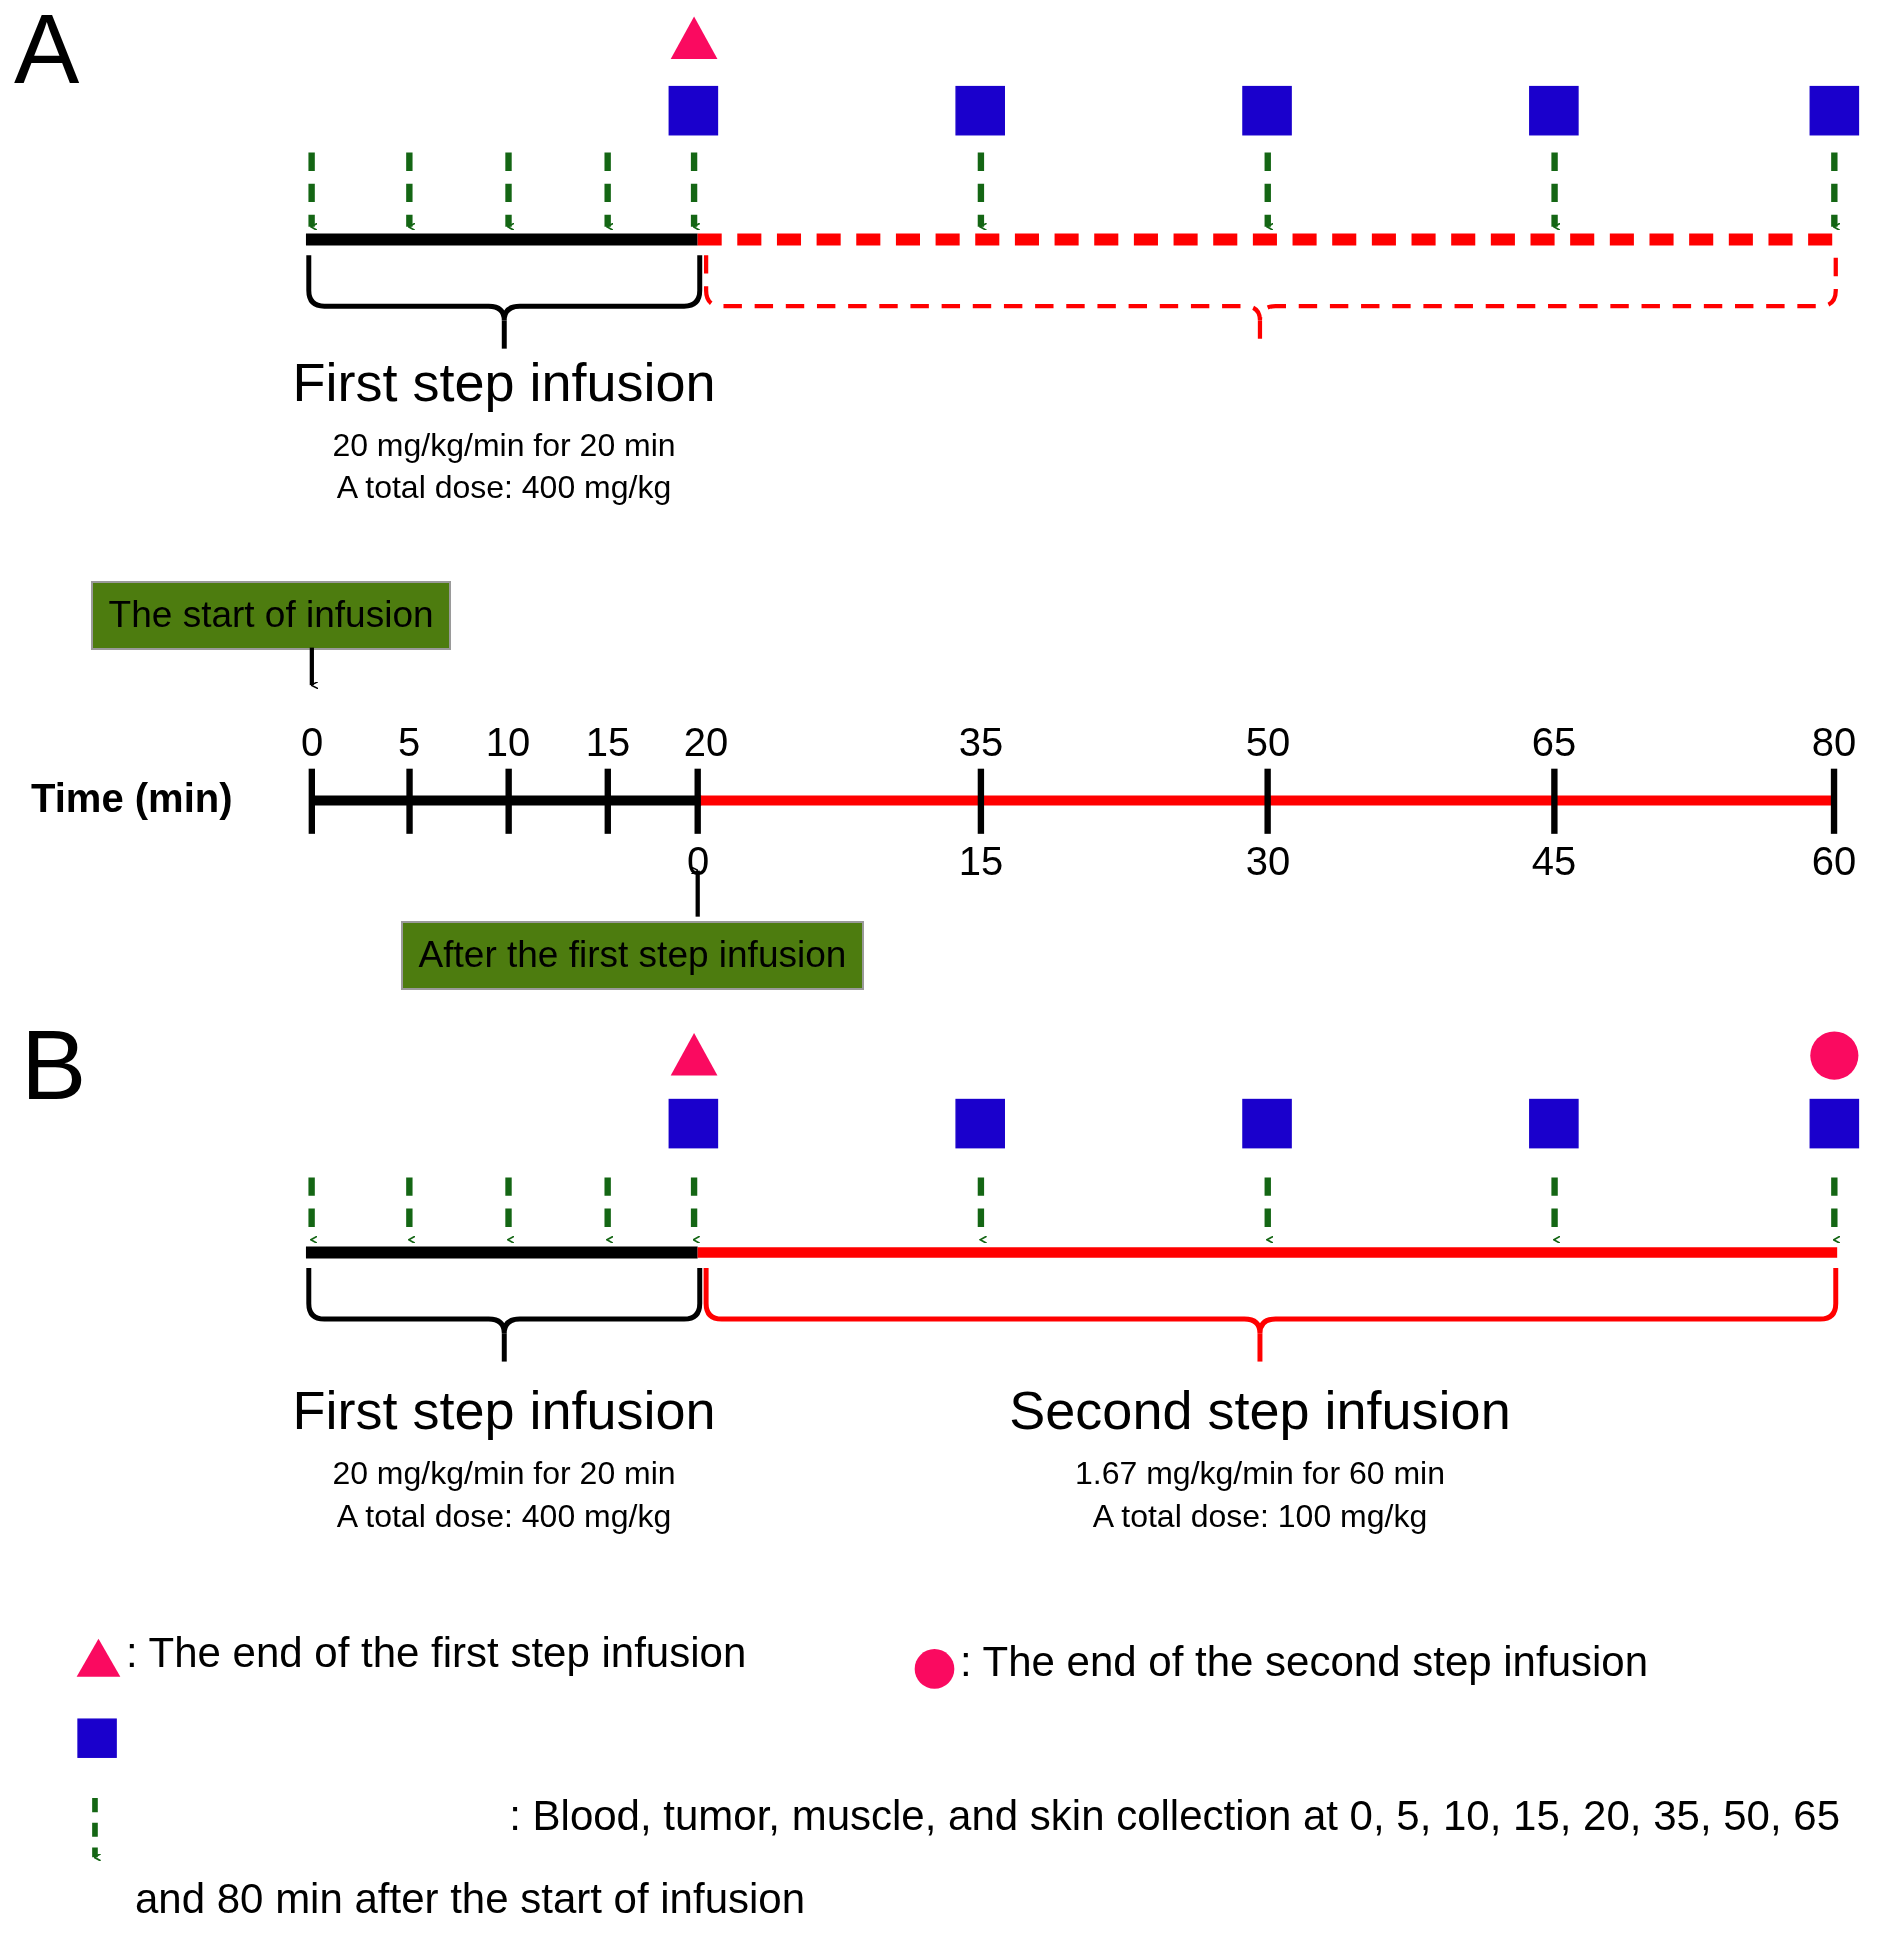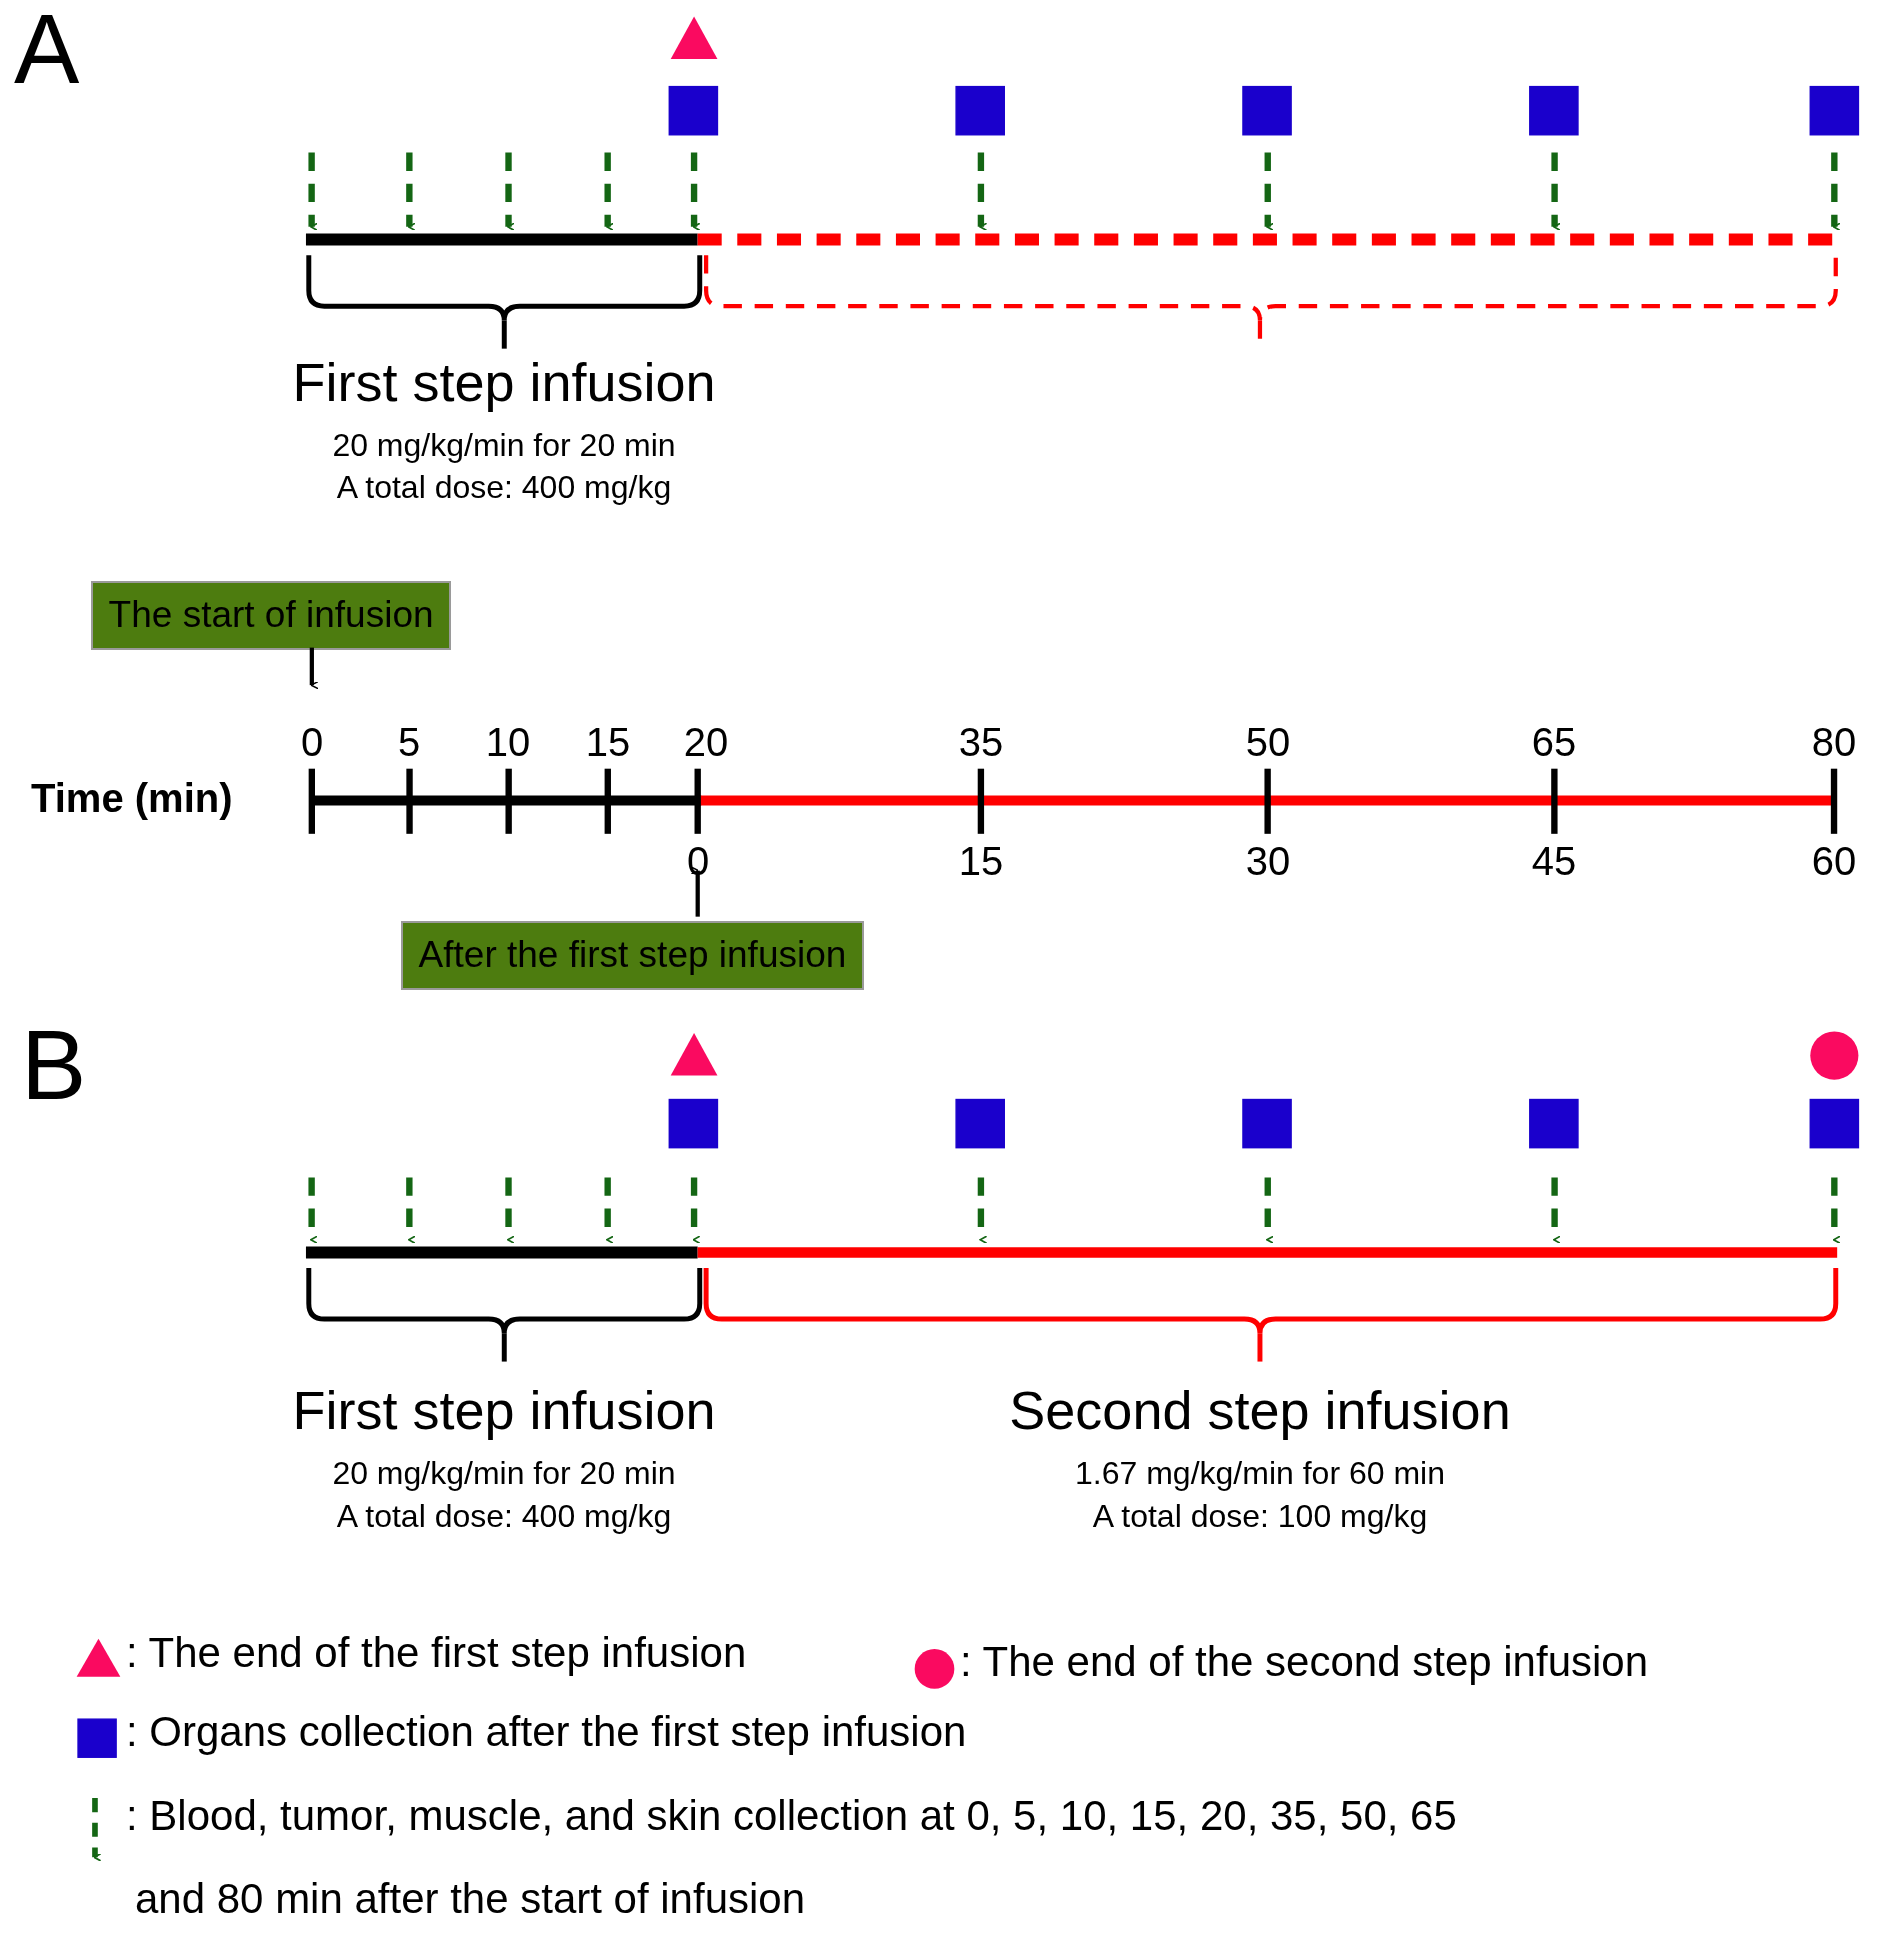--- a/index.html
+++ b/index.html
@@ -73,20 +73,21 @@
 
   
   .legend-row {
     display: flex;
     align-items: flex-start;
   }
   .legend-text {
     font-size: 42px;
     line-height: 1.16;
     white-space: nowrap;
+    text-align: right;
   }
 
   svg { display: block; overflow: visible; }
 </style>
 </head>
 <body>
 
 <div id="page">
 
   <div class="abs panel-letter" style="left:14px; top:0px;">A</div>
@@ -251,21 +252,20 @@
     <svg width="51" height="51" style="margin-top:4.2px;" viewBox="0 0 72 72">
       <circle cx="36" cy="38" r="28" fill="#FA0A60"></circle>
     </svg>
     <span class="legend-text">: The end of the second step infusion</span>
   </div>
 
   <div class="abs legend-row" style="left:71px; top:1708px;">
     <svg width="55" height="51" style="margin-top:4.2px;" viewBox="0 0 78 72">
       <rect x="10" y="10" width="54" height="54" fill="#1A00CC" stroke="#1A00CC" stroke-width="2"></rect>
     </svg>
-    <span class="legend-text">: Organs collection after the first step infusion</span>
   </div>
 
   <div class="abs legend-row" style="left:71px; top:1792px;">
     <svg width="55" height="84" style="margin-top:0px;" viewBox="0 0 78 118">
       <defs>
         <marker id="greenArrowLegend" markerWidth="10" markerHeight="10" refX="5" refY="8" orient="auto" markerUnits="userSpaceOnUse">
           <path d="M0,0 L5,9 L10,0" fill="none" stroke="#146614" stroke-width="2.6"></path>
         </marker>
       </defs>
       <line x1="34" y1="8" x2="34" y2="92" stroke="#146614" stroke-width="8" stroke-dasharray="20 15" marker-end="url(#greenArrowLegend)"></line>

